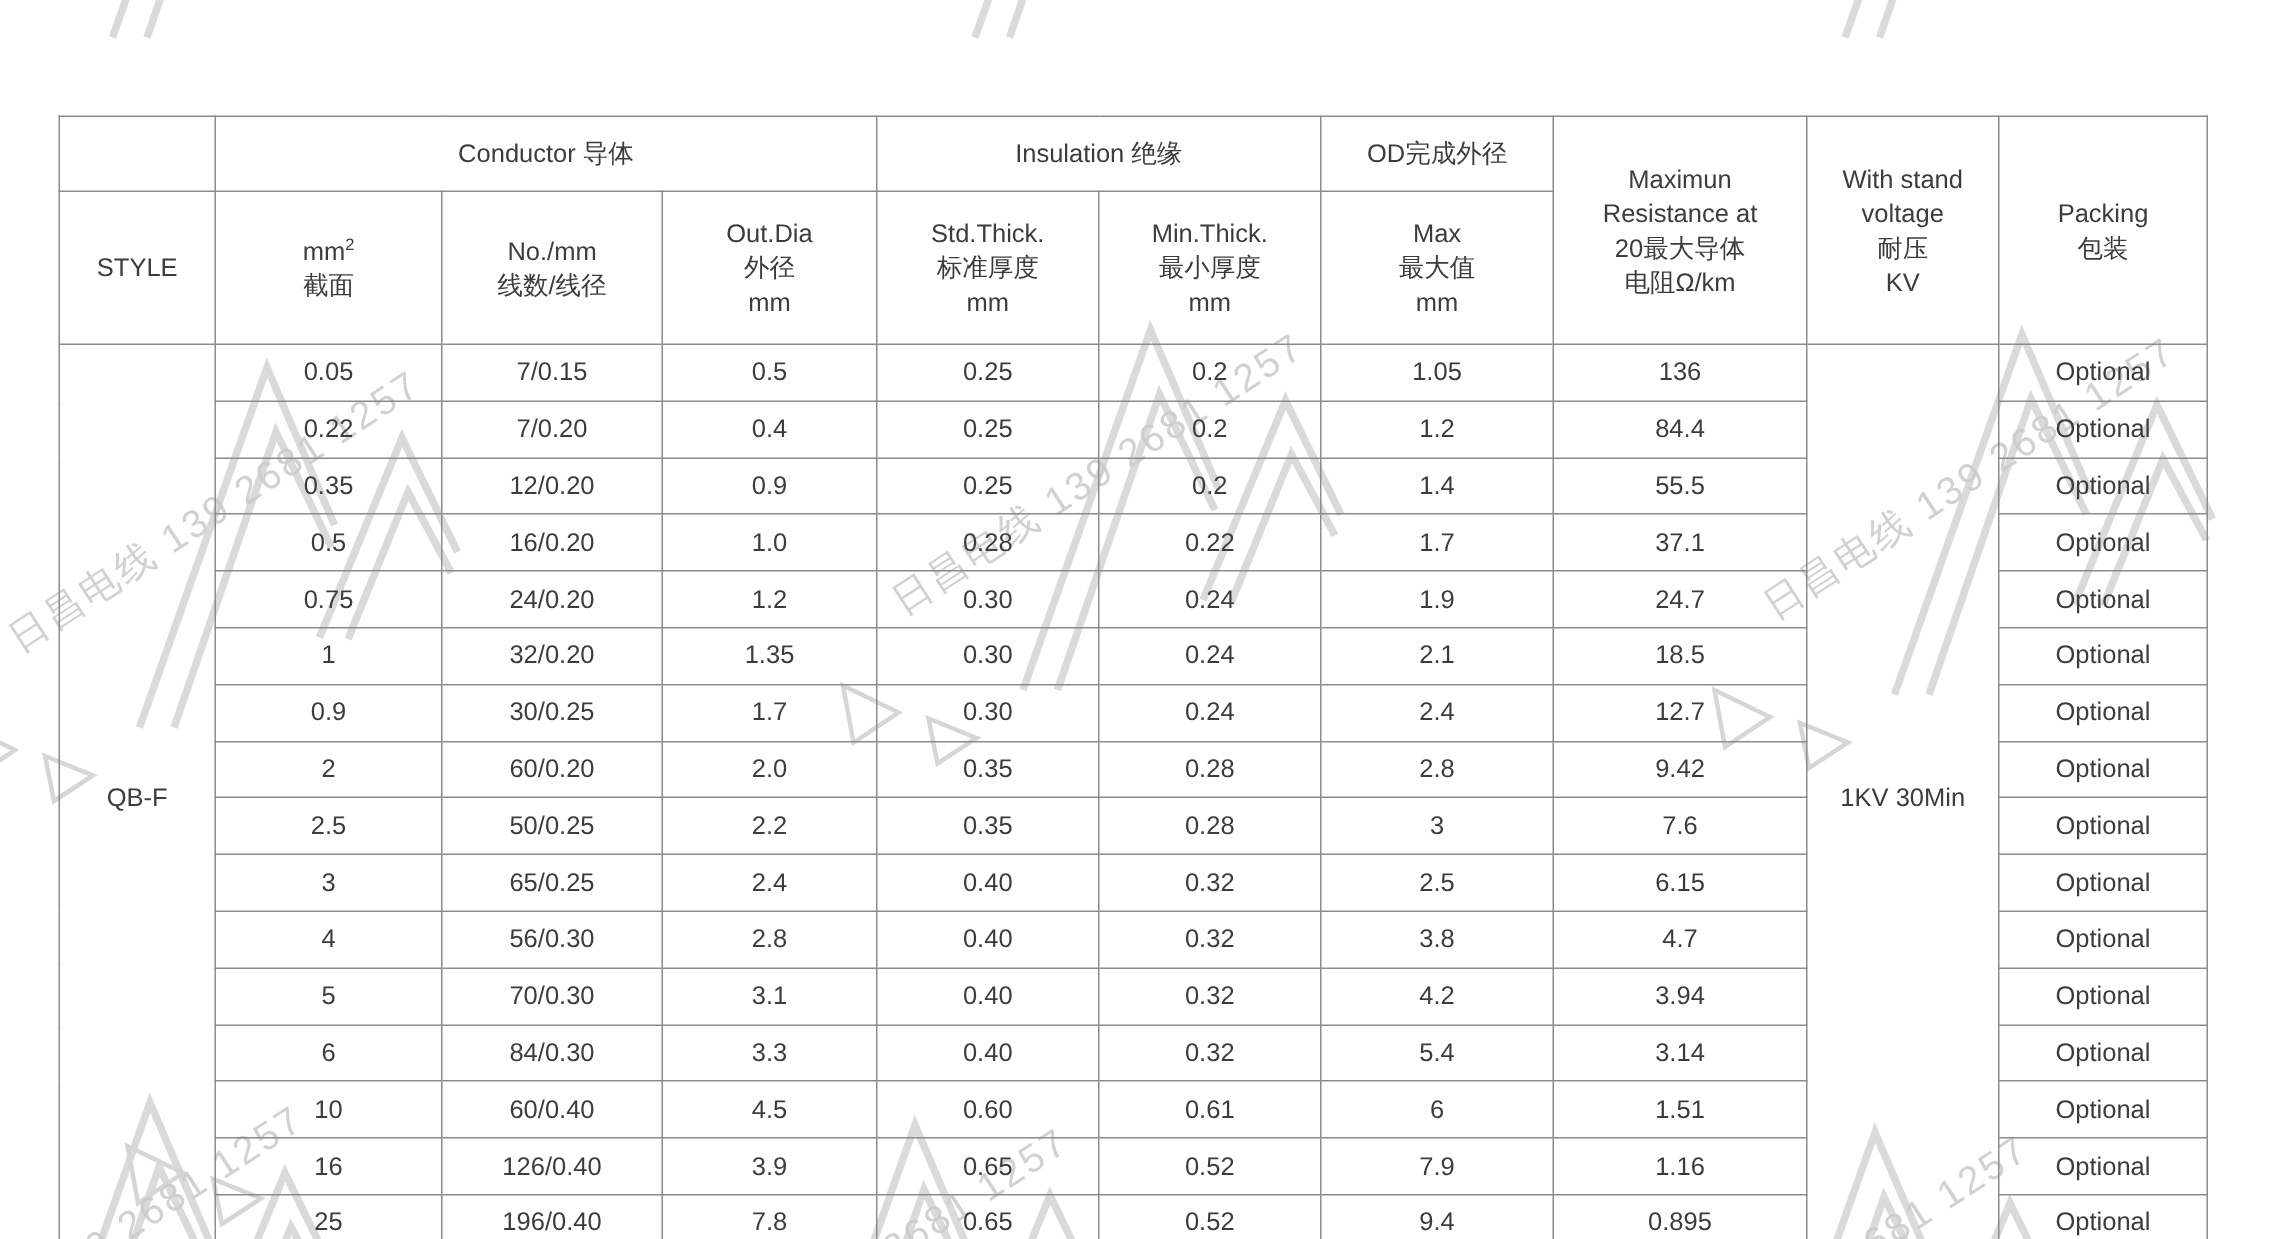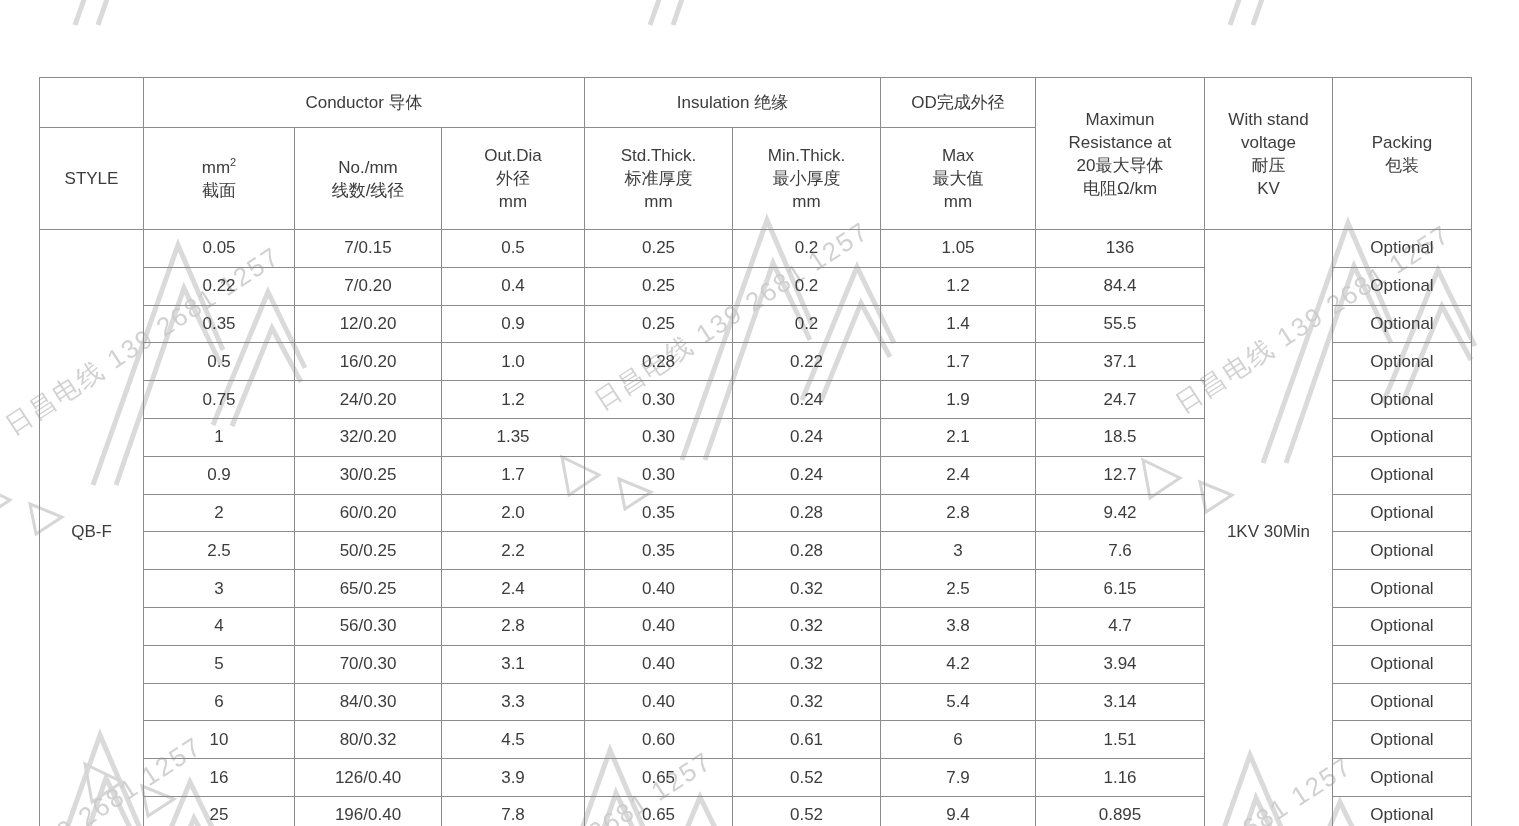--- a/index.html
+++ b/index.html
@@ -296,21 +296,21 @@
           <td>84/0.30</td>
           <td>3.3</td>
           <td>0.40</td>
           <td>0.32</td>
           <td>5.4</td>
           <td>3.14</td>
           <td>Optional</td>
         </tr>
         <tr class="data-row">
           <td>10</td>
-          <td>80/0.32</td>
+          <td>60/0.40</td>
           <td>4.5</td>
           <td>0.60</td>
           <td>0.61</td>
           <td>6</td>
           <td>1.51</td>
           <td>Optional</td>
         </tr>
         <tr class="data-row">
           <td>16</td>
           <td>126/0.40</td>

